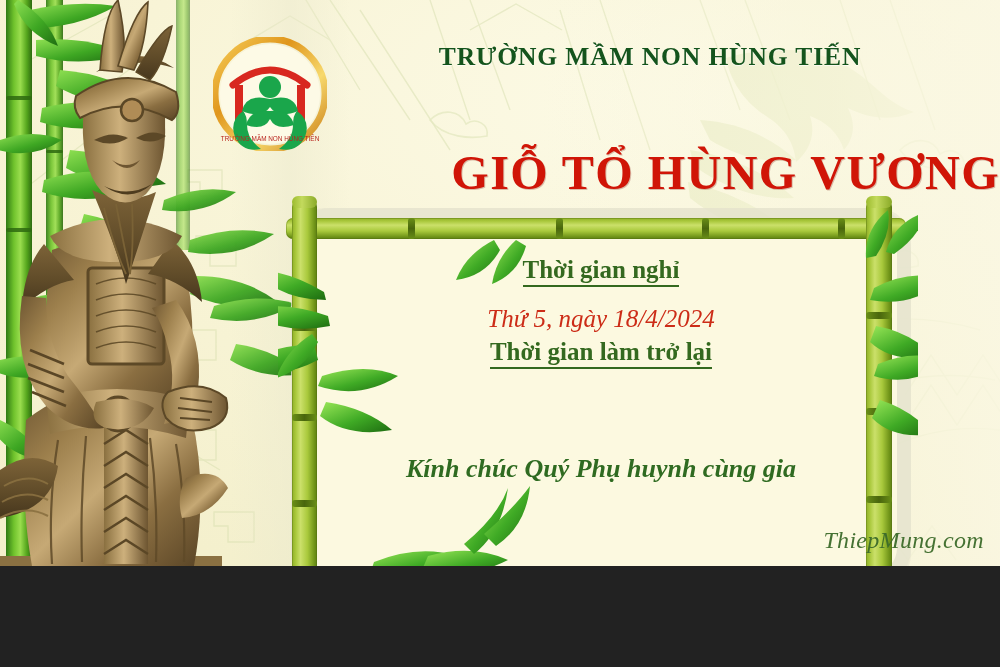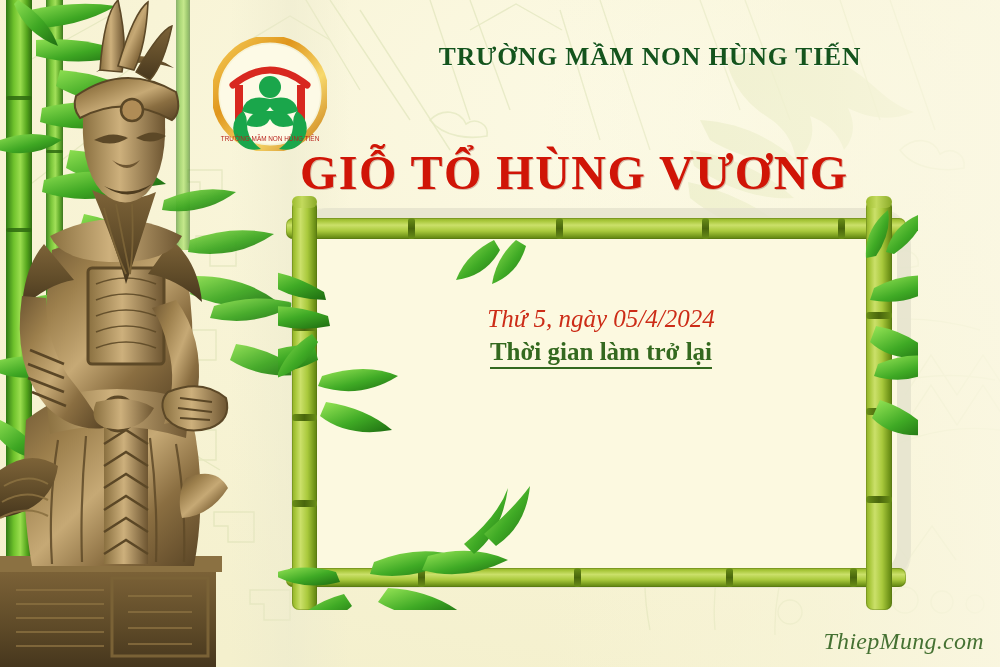--- a/index.html
+++ b/index.html
@@ -1,18 +1,18 @@
 <!DOCTYPE html>
 <html><head>
 <meta charset="utf-8">
 <style>
   html,body{margin:0;padding:0;background:#222;}
   *{box-sizing:border-box;}
   #card{
-    position:relative;width:1000px;height:667px;overflow:hidden;
+    position:relative;width:1000px;height:566px;overflow:hidden;
     background:#ffffff;
     font-family:"Liberation Serif", serif;
   }
 
   
   .bg-base{position:absolute;inset:0;
     background:
       radial-gradient(120% 90% at 78% 18%, #fdfbe9 0%, #f8f4d6 55%, #f4f0cd 100%);
   }
   .bg-motifs{position:absolute;inset:0;opacity:.55;}
@@ -36,21 +36,21 @@
     text-shadow:0 1px 0 rgba(255,255,255,.6);
   }
   .notice-line{
     position:absolute;left:330px;top:110px;width:640px;
     text-align:center;color:#cf2318;font-weight:bold;
     font-size:26px;letter-spacing:.4px;
     font-family:"Liberation Sans", sans-serif;
   }
   .festival-title{
     position:absolute;left:300px;top:145px;width:700px;
-    text-align:left;color:#d01507;font-weight:bold;
+    text-align:right;color:#d01507;font-weight:bold;
     font-size:48px;letter-spacing:1.5px;
     font-family:"Liberation Serif", serif;
     text-shadow:1px 1px 0 rgba(120,10,0,.25);
     white-space:nowrap;
   }
 
   
   .frame{position:absolute;left:278px;top:196px;width:640px;height:414px;}
   .panel{position:absolute;left:305px;top:222px;width:592px;height:352px;
     background:#fcf9e0;border-radius:26px 26px 26px 26px;
@@ -411,23 +411,27 @@
         <path d="M66 398 q-30 8 -50 28 q34 6 58 -16 z"></path>
       </g>
 
       <g fill="url(#fl)">
         <path d="M216 44 q-28 14 -38 40 q30 -4 44 -30 z"></path>
         <path d="M238 44 q-20 18 -24 44 q26 -10 34 -38 z"></path>
       </g>
     </svg>
   </div>
 
-  <div class="pt dt" style="top:305px;">Thứ 5, ngày 05/4/2024</div>
+  <div class="pt lbl" style="top:256px;">
+    <u>Thời gian nghỉ</u>
+  </div>
+  <div class="pt dt" style="top:305px;">Thứ 5, ngày 18/4/2024</div>
   <div class="pt lbl" style="top:338px;">
     <u>Thời gian làm trở lại</u>
   </div>
 
   <div class="pt wish" style="top:452px;">
+    <div>Kính chúc Quý Phụ huynh cùng gia</div>
   </div>
 
   <div class="wm">ThiepMung.com</div>
 
 </div>
 
 </body></html>

